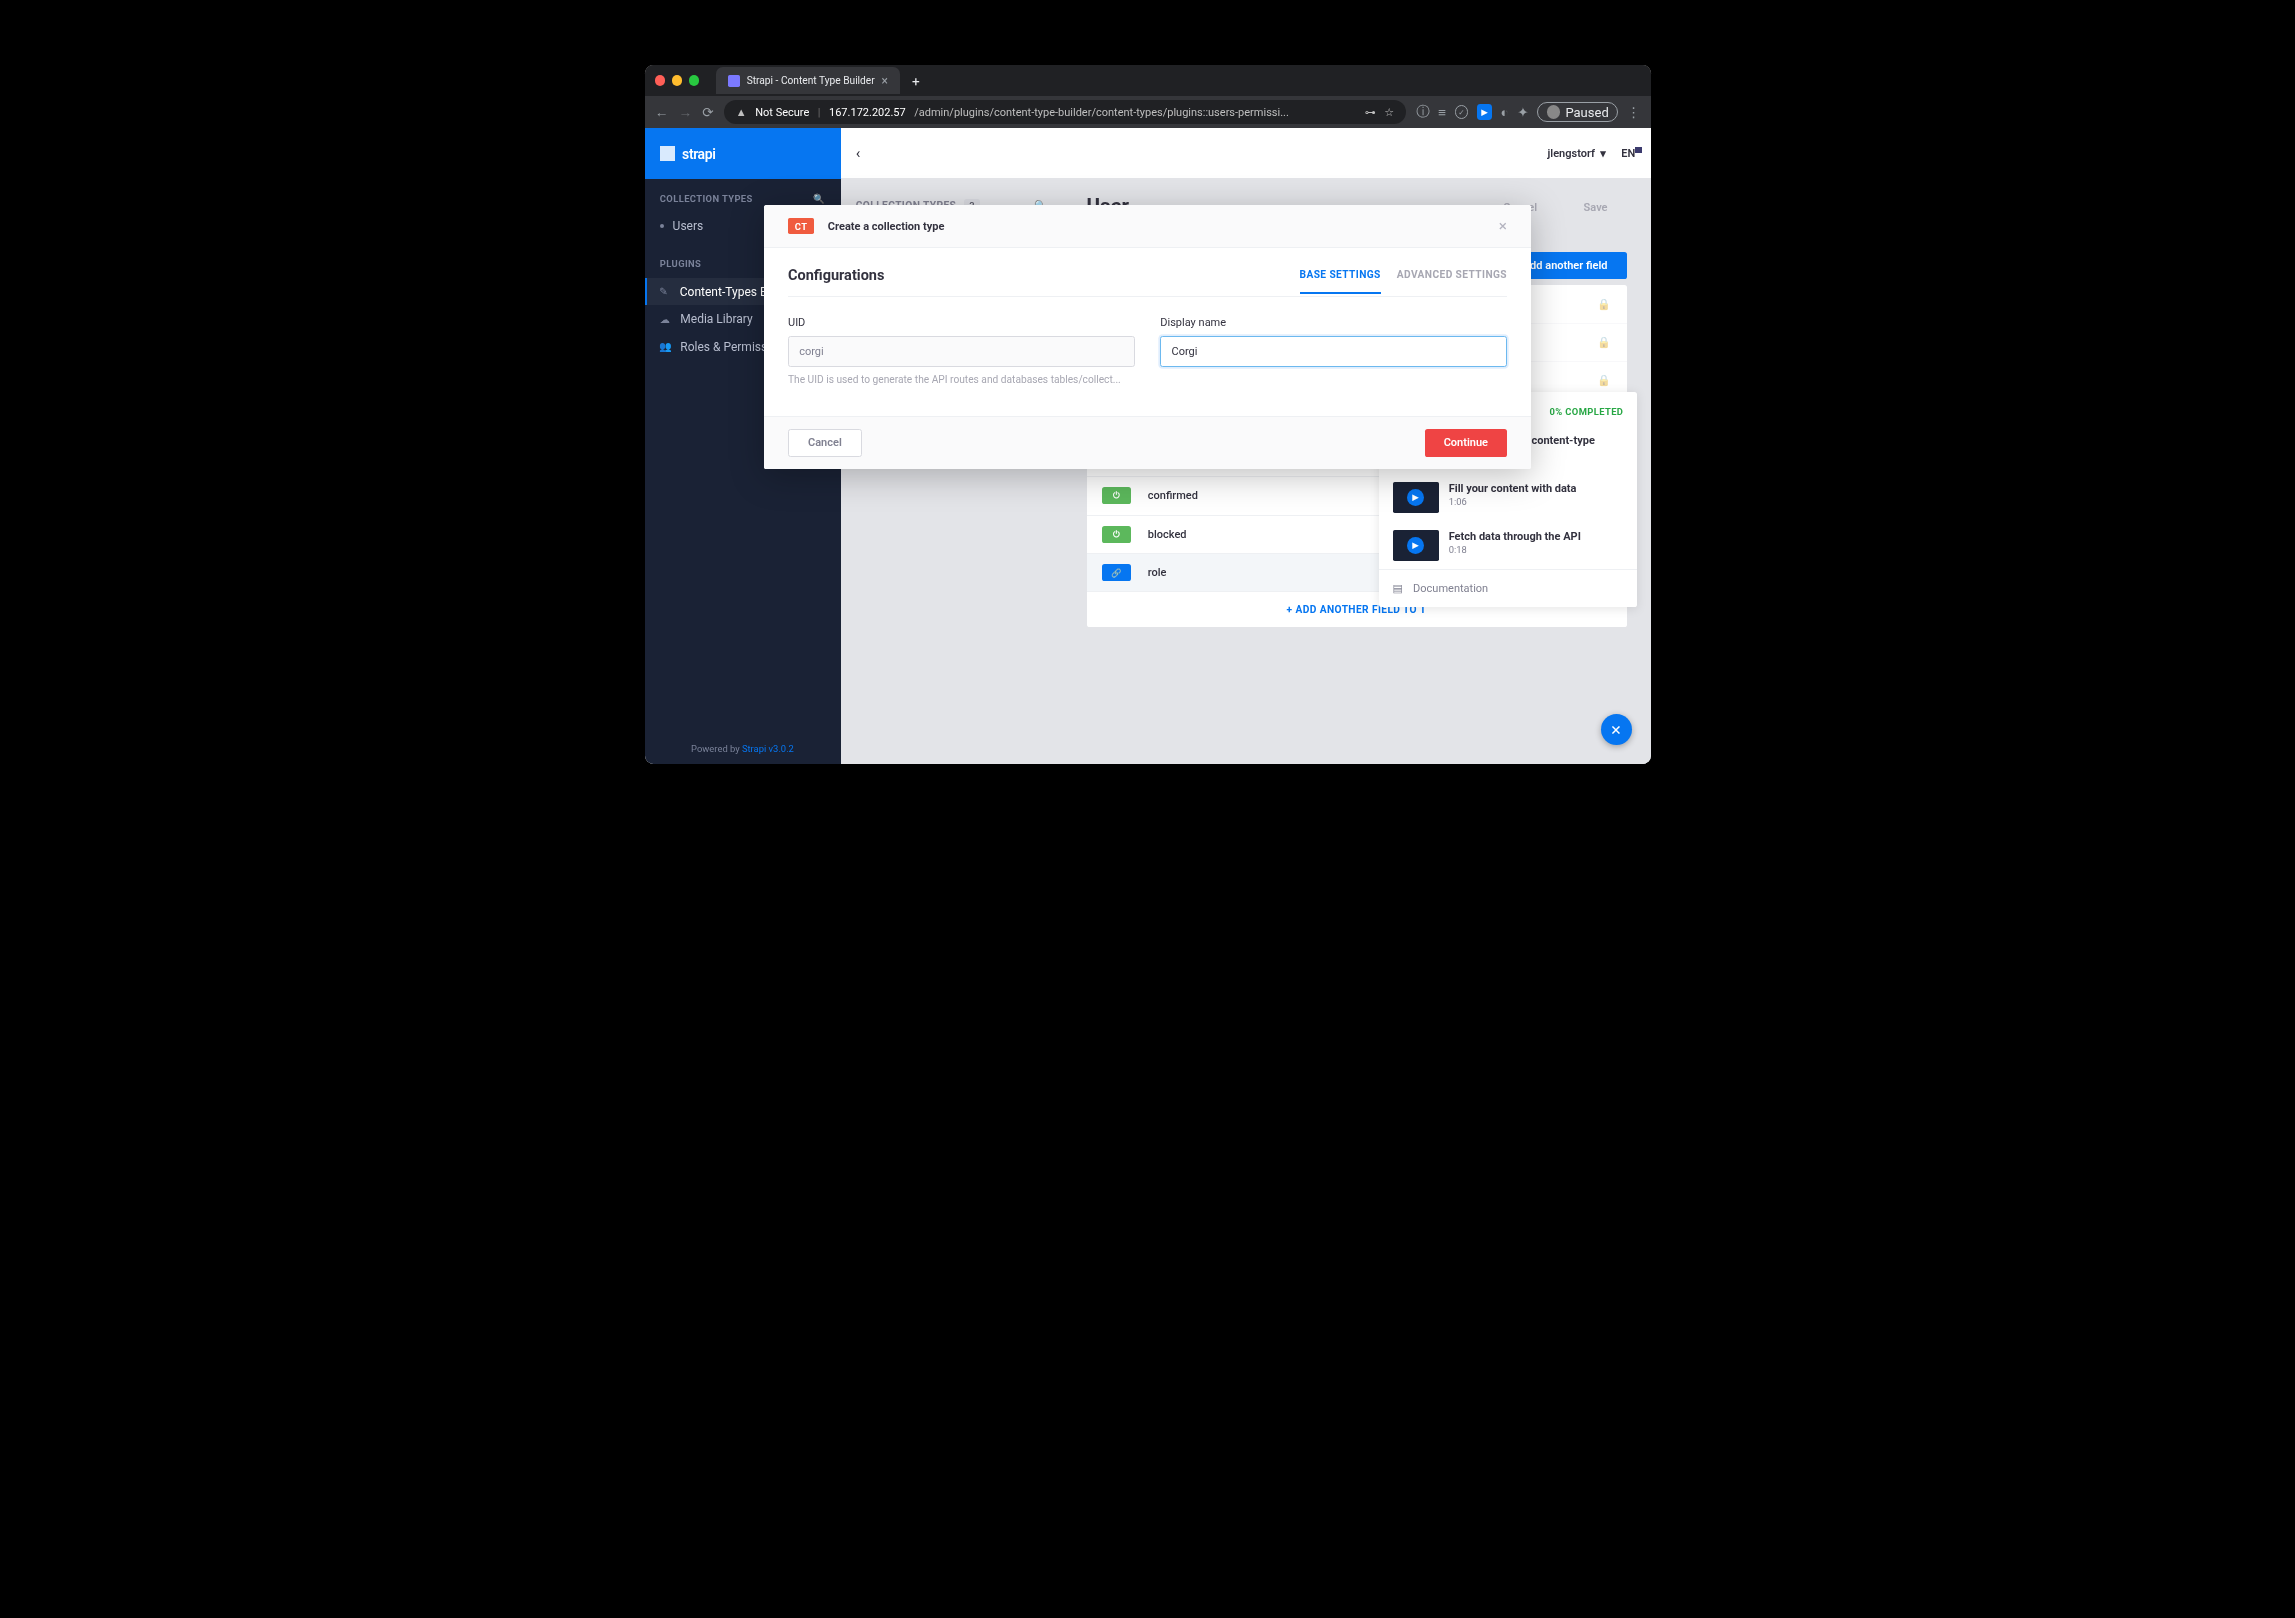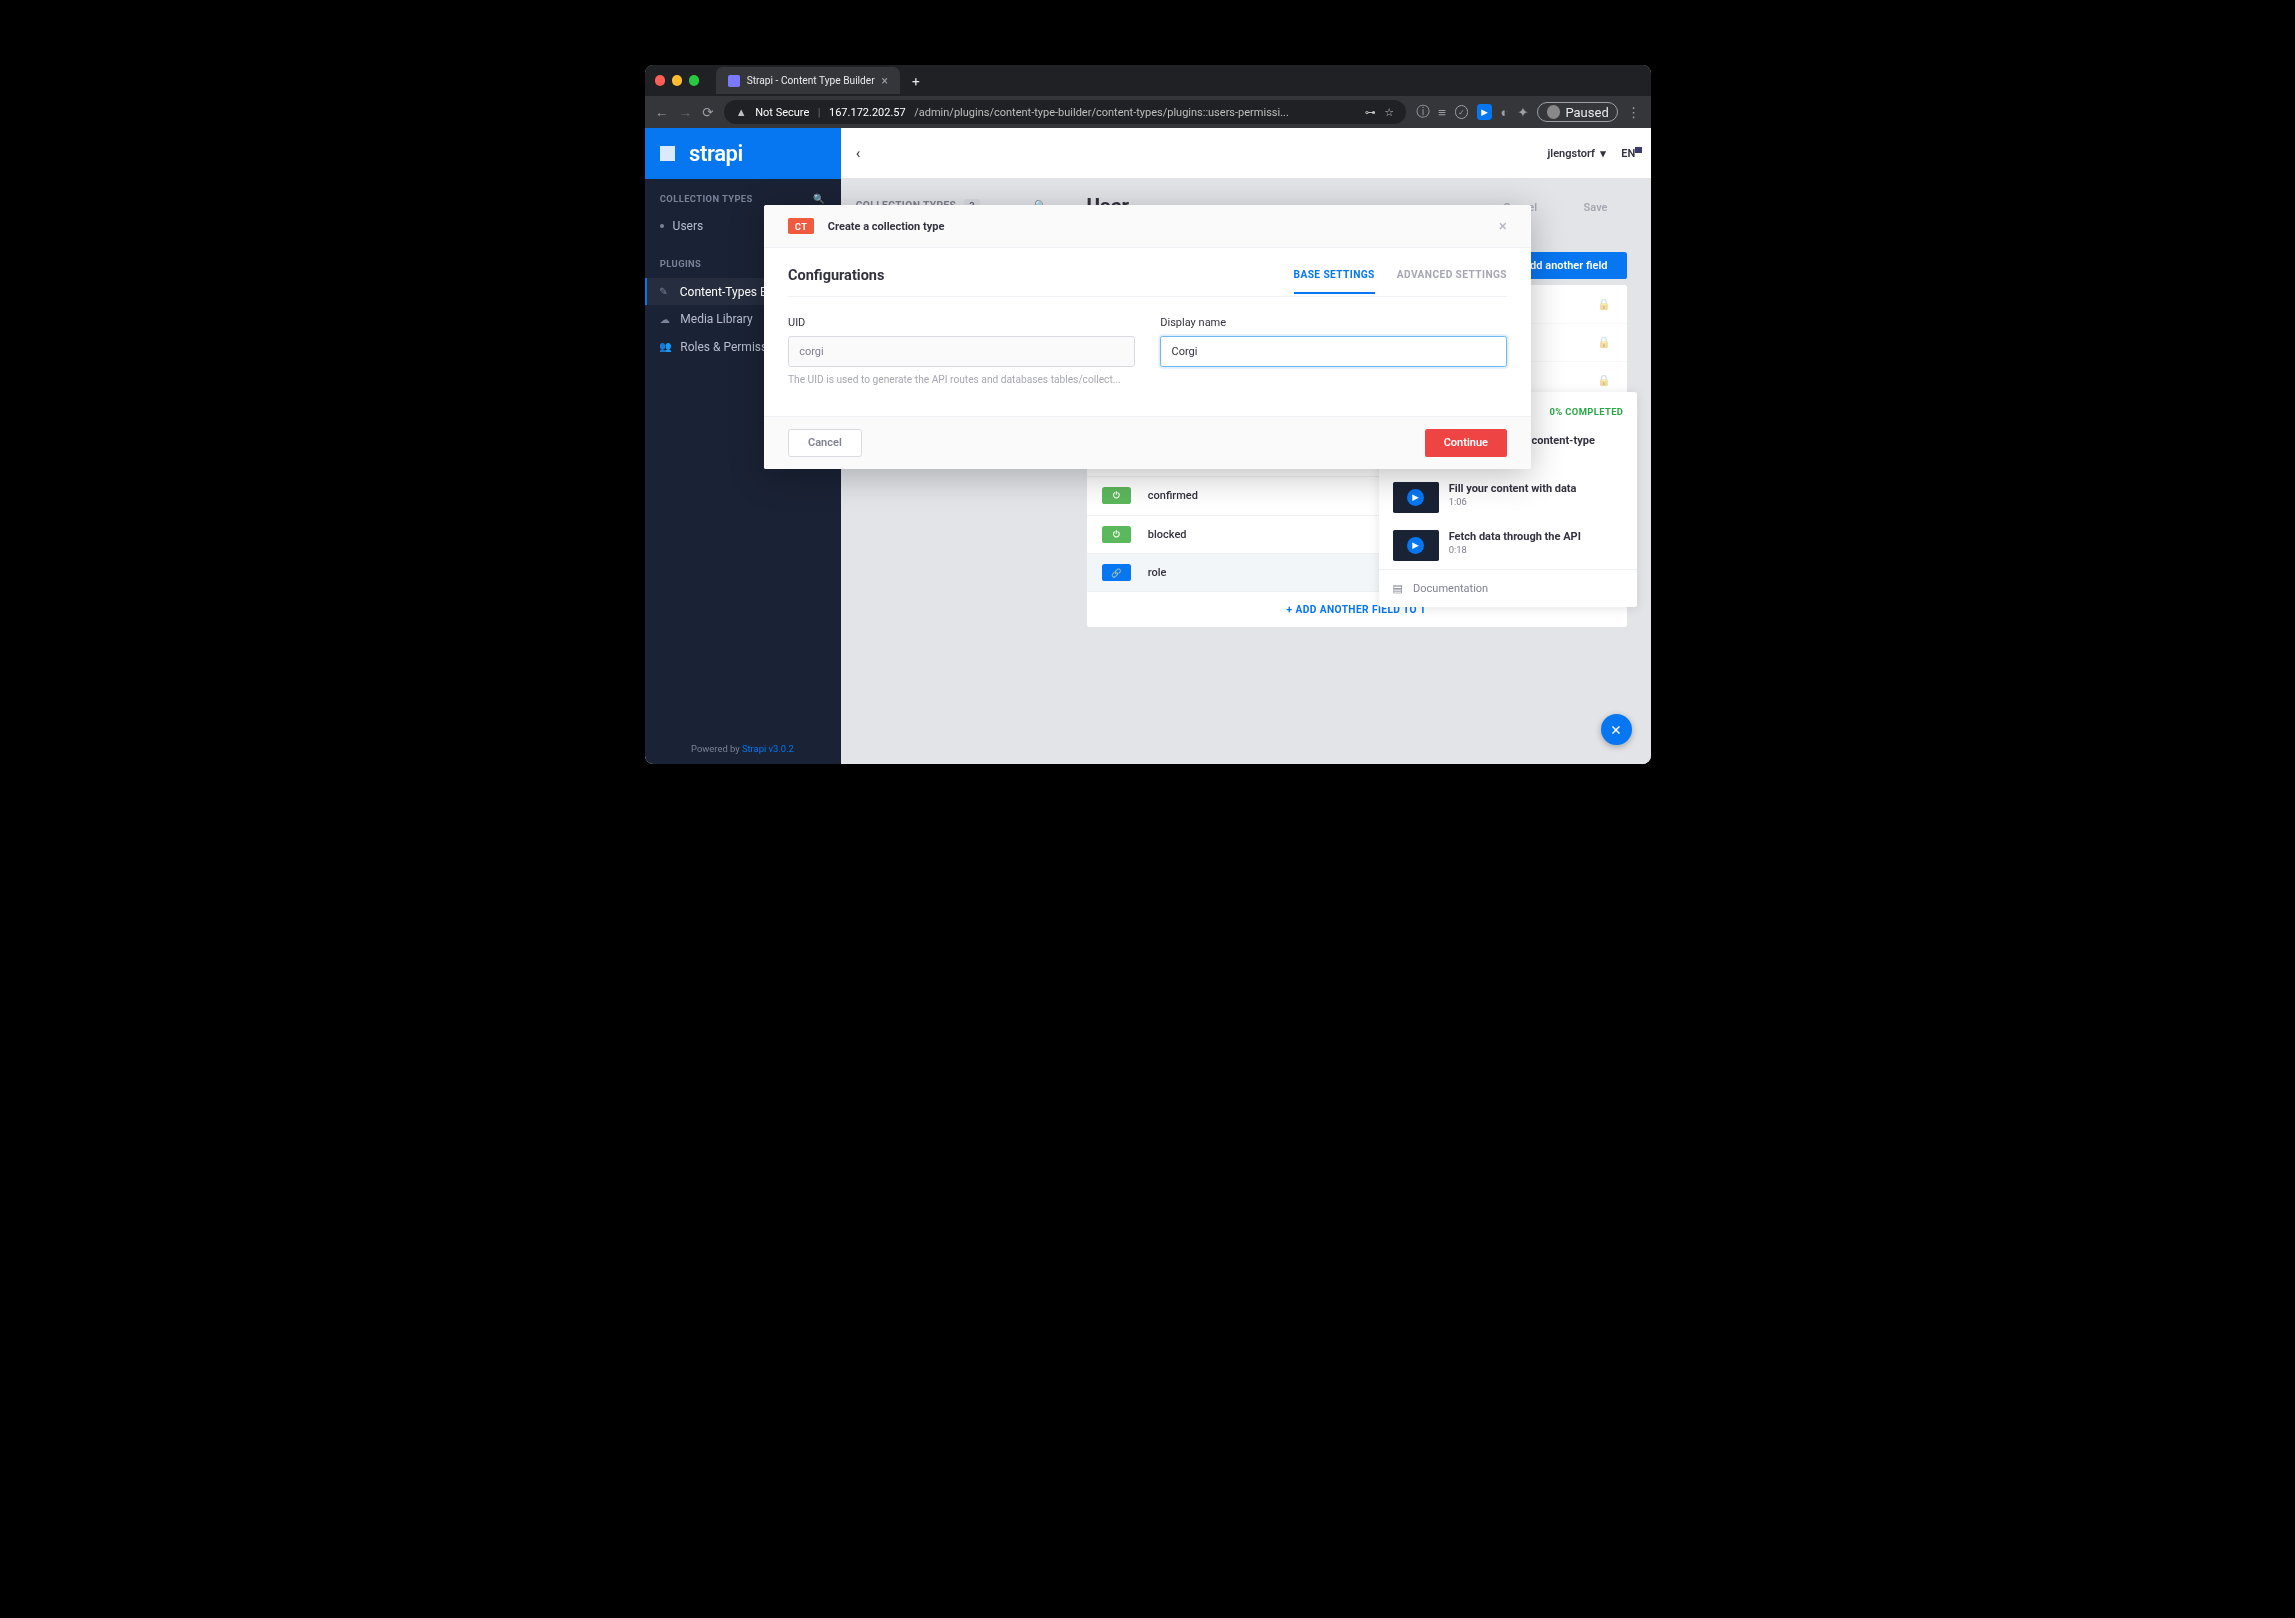--- a/index.html
+++ b/index.html
@@ -20,21 +20,21 @@
 .nav-btn { color: #9aa0a6; font-size: 13.6px; }
 .addr-field { flex: 1; background: #202124; border-radius: 17px; height: 24px; display: flex; align-items: center; padding: 0 12px; color: #bfbfbf; font-size: 11px; gap: 8.5px; overflow: hidden; }
 .addr-host { color: #fff; }
 .addr-icons { display: flex; gap: 8.5px; align-items: center; color: #9aa0a6; }
 .addr-icons .pill { display: flex; align-items: center; gap: 5.1px; border: 1.3px solid #9aa0a6; border-radius: 12px; padding: 1.7px 8.5px; font-size: 13px; color: #e8eaed; }
 .avatar-tiny { width: 13.6px; height: 13.6px; border-radius: 50%; background: #888; }
 
 .app { display: flex; height: calc(699px - 63px); position: relative; }
 .sidebar { width: 196px; background: #1a2235; color: #fff; display: flex; flex-direction: column; }
 .logo-bar { background: #0676f1; height: 51px; display: flex; align-items: center; padding: 0 15.3px; }
-.logo-text { color: #fff; font-size: 22px; font-weight: 600; letter-spacing: -0.4px; display: flex; align-items: center; gap: 14px; }
+.logo-text { color: #fff; font-size: 14px; font-weight: 600; letter-spacing: -0.4px; display: flex; align-items: center; gap: 7px; }
 .logo-glyph { width: 15.3px; height: 15.3px; background: rgba(255,255,255,0.85); }
 .side-section { padding: 13.6px 0 5.1px; }
 .side-heading { display: flex; justify-content: space-between; align-items: center; color: #7a8299; font-size: 9.4px; font-weight: 700; letter-spacing: 0.4px; padding: 0 15.3px 8.5px; }
 .side-item { display: flex; align-items: center; gap: 8.5px; padding: 6.8px 15.3px; color: #b8becf; font-size: 12px; cursor: pointer; }
 .side-item.active { background: rgba(255,255,255,0.05); border-left: 2.6px solid #0676f1; color: #fff; padding-left: 12.8px; }
 .side-item .dot { width: 4.3px; height: 4.3px; border-radius: 50%; background: #7a8299; }
 .side-item .icon { width: 12px; color: #7a8299; font-size: 10.2px; }
 .side-footer { margin-top: auto; padding: 10.2px 15.3px; font-size: 9.4px; color: #7a8299; text-align: center; }
 .side-footer a { color: #0676f1; text-decoration: none; }
 
@@ -89,21 +89,21 @@
 .modal-backdrop { position: absolute; inset: 0; display: flex; align-items: flex-start; justify-content: center; padding-top: 77px; z-index: 50; }
 .modal { width: 767px; background: #fff; border-radius: 2.6px; box-shadow: 0 6.8px 34px rgba(0,0,0,0.25); overflow: hidden; }
 .modal-header { background: #fafafb; border-bottom: 0.9px solid #eef0f3; padding: 12px 24px; display: flex; align-items: center; justify-content: space-between; }
 .modal-header-left { display: flex; align-items: center; gap: 13.6px; }
 .ct-badge { background: #f05b3f; color: #fff; font-size: 9.4px; font-weight: 700; padding: 2.6px 6.8px; border-radius: 1.7px; letter-spacing: 0.4px; }
 .modal-title { font-size: 11px; font-weight: 700; color: #33323f; }
 .modal-close { color: #b4b4c0; font-size: 15.3px; cursor: pointer; }
 .modal-body { padding: 19px 24px 31px; }
 .config-head { display: flex; justify-content: space-between; align-items: center; border-bottom: 0.9px solid #eef0f3; padding-bottom: 0; margin-bottom: 19px; }
 .config-head h3 { font-size: 14.5px; font-weight: 700; color: #33323f; padding-bottom: 12px; }
-.tabs { display: flex; gap: 22px; }
+.tabs { display: flex; gap: 16px; }
 .tab-btn { font-size: 10.2px; font-weight: 700; color: #a7a7b2; letter-spacing: 0.4px; padding-bottom: 12px; cursor: pointer; border-bottom: 2.6px solid transparent; }
 .tab-btn.active { color: #0676f1; border-bottom-color: #0676f1; }
 .form-row { display: flex; gap: 25.6px; }
 .form-col { flex: 1; }
 .form-label { font-size: 11px; color: #33323f; margin-bottom: 6.8px; display: block; }
 .form-input { width: 100%; height: 31px; border: 0.9px solid #d9dae0; border-radius: 2.6px; padding: 0 10.2px; font-size: 11px; color: #33323f; }
 .form-input.focus { border-color: #6db9ef; box-shadow: 0 0 0 1.7px rgba(6,118,241,0.12); outline: none; }
 .form-help { font-size: 10.2px; color: #a7a7b2; margin-top: 6.8px; }
 .modal-footer { background: #fafafb; border-top: 0.9px solid #eef0f3; padding: 12px 24px; display: flex; justify-content: space-between; }
 </style>

